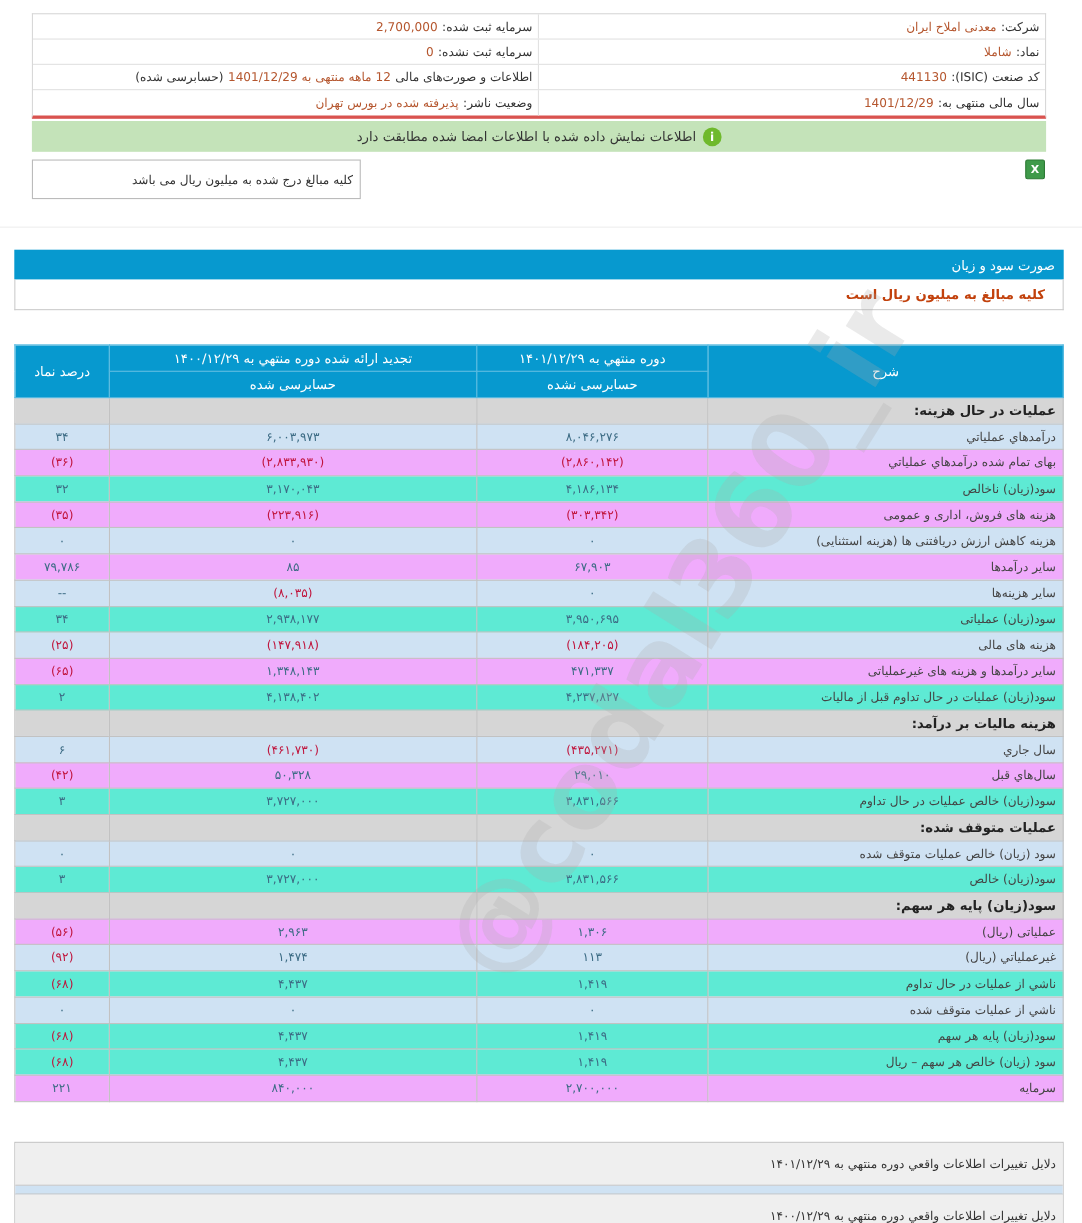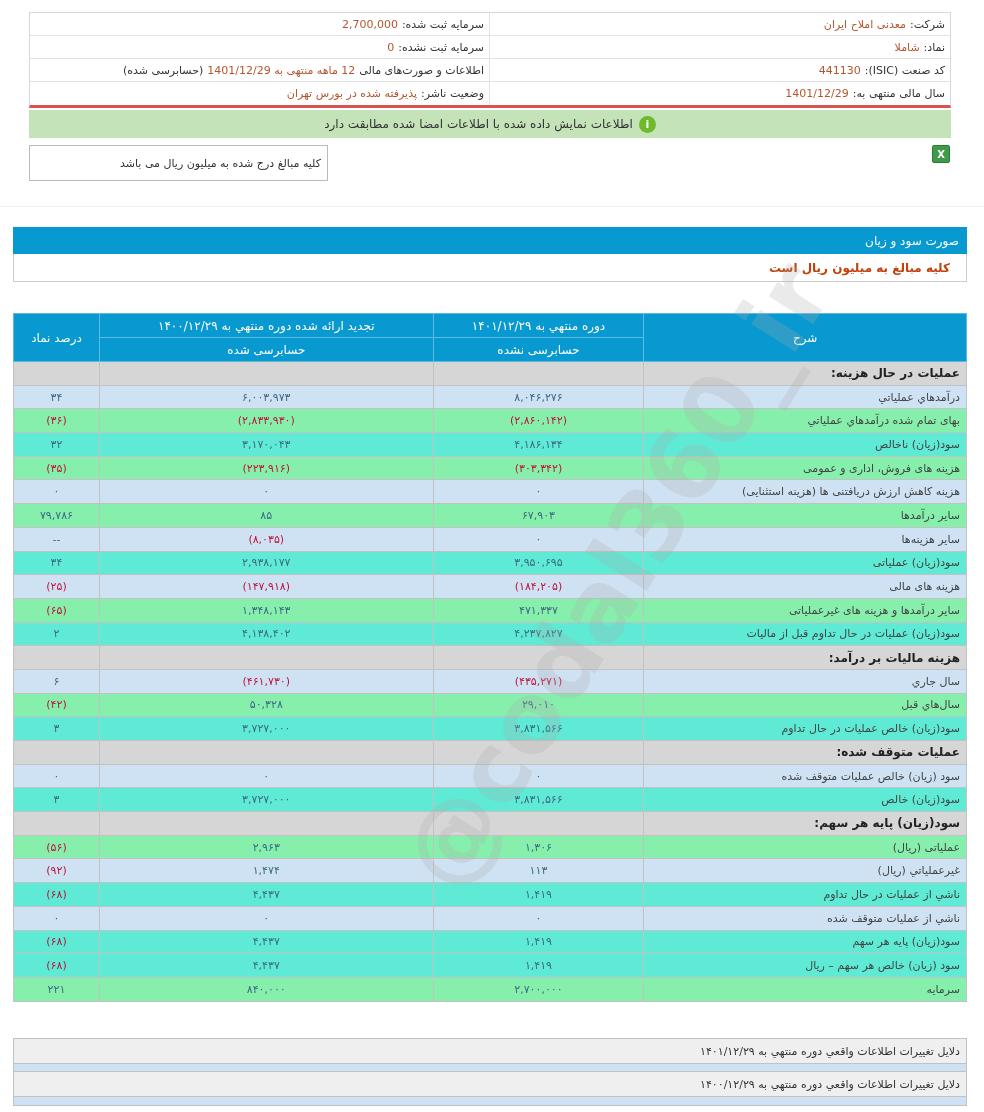--- a/index.html
+++ b/index.html
@@ -56,27 +56,27 @@
     background: #0799cf; color: #fff; font-weight: normal; font-size: 12px;
     border: 1px solid #5bbbe0; height: 24px;
   }
   table.main td { border: 1px solid #c2c2c2; height: 23.7px; padding: 0 6px; }
   td.desc { text-align: right; color: #444; }
   td.num { text-align: center; color: #3c6b84; }
   td.neg { color: #c0143c; }
   tr.group td { background: #d6d6d6; }
   tr.group td.desc { font-weight: bold; color: #222; font-size: 12px; }
   tr.c-blue td { background: #cfe2f3; }
-  tr.c-grey td { background: #86efac; }
+  tr.c-grey td { background: #f0abfc; }
   tr.c-yellow td { background: #5eead4; }
   .reasons {
     position: absolute; left: 13px; top: 1038px; width: 954px;
     border: 1px solid #c2c2c2;
   }
-  .reason-row { height: 25px; background: #efefef; padding: 0 6px; display: flex; align-items: center; font-size: 11px; border-bottom: 1px solid #c2c2c2; }
+  .reason-row { height: 39px; background: #efefef; padding: 0 6px; display: flex; align-items: center; font-size: 11px; border-bottom: 1px solid #c2c2c2; }
   .reason-spacer { height: 8px; background: #cfe2f3; border-bottom: 1px solid #c2c2c2; }
   .reason-spacer:last-child { border-bottom: none; }
   .watermark {
     position: absolute; left: 260px; top: 520px; font-size: 96px; color: rgba(170,170,170,0.25);
     transform: rotate(-58deg); transform-origin: center; white-space: nowrap; pointer-events: none;
     direction: ltr; font-weight: bold;
   }
 </style>
 </head>
 <body>

